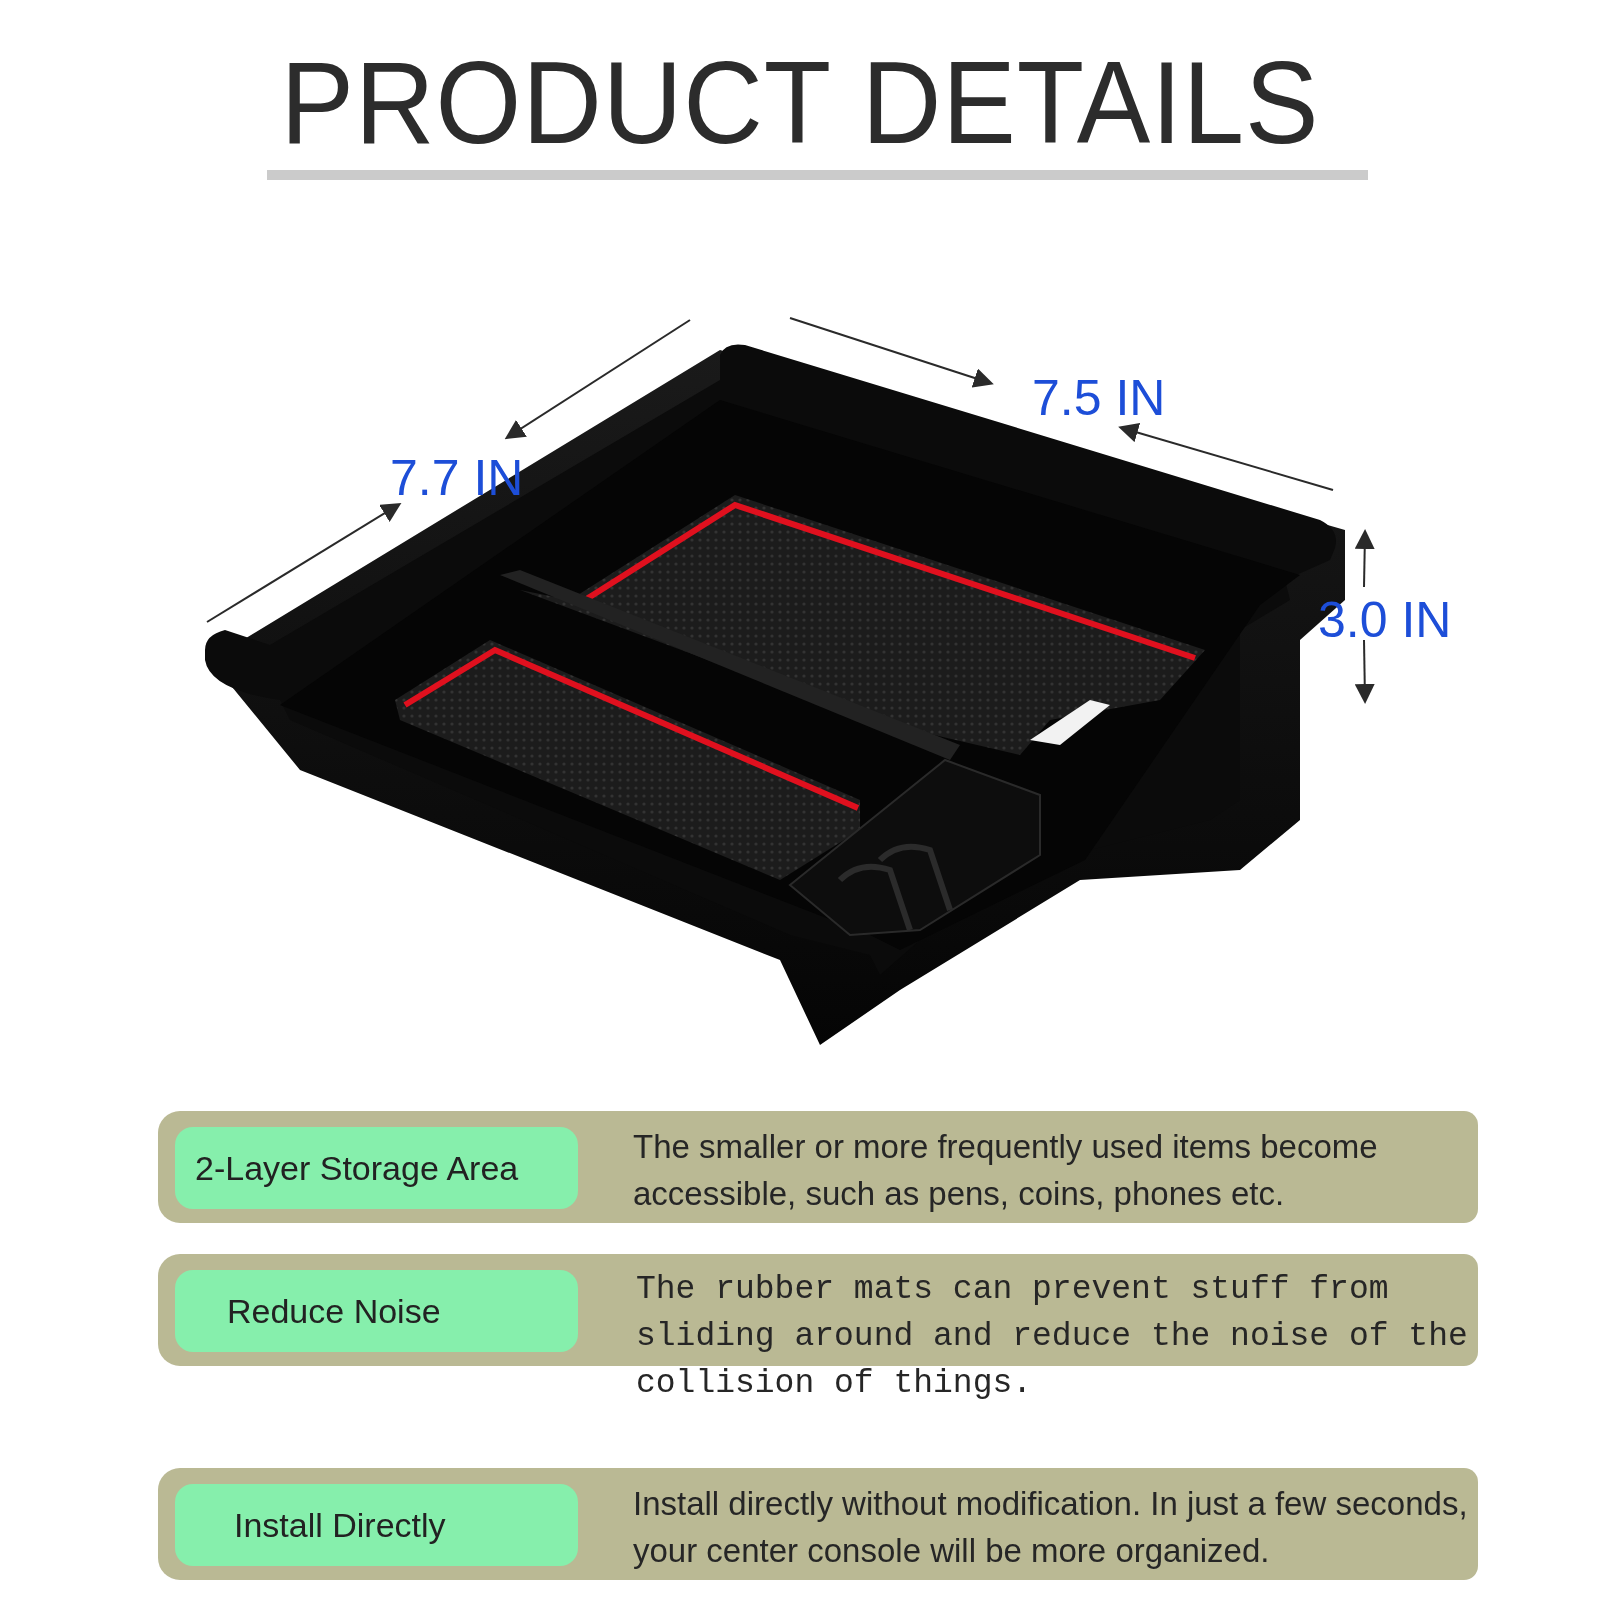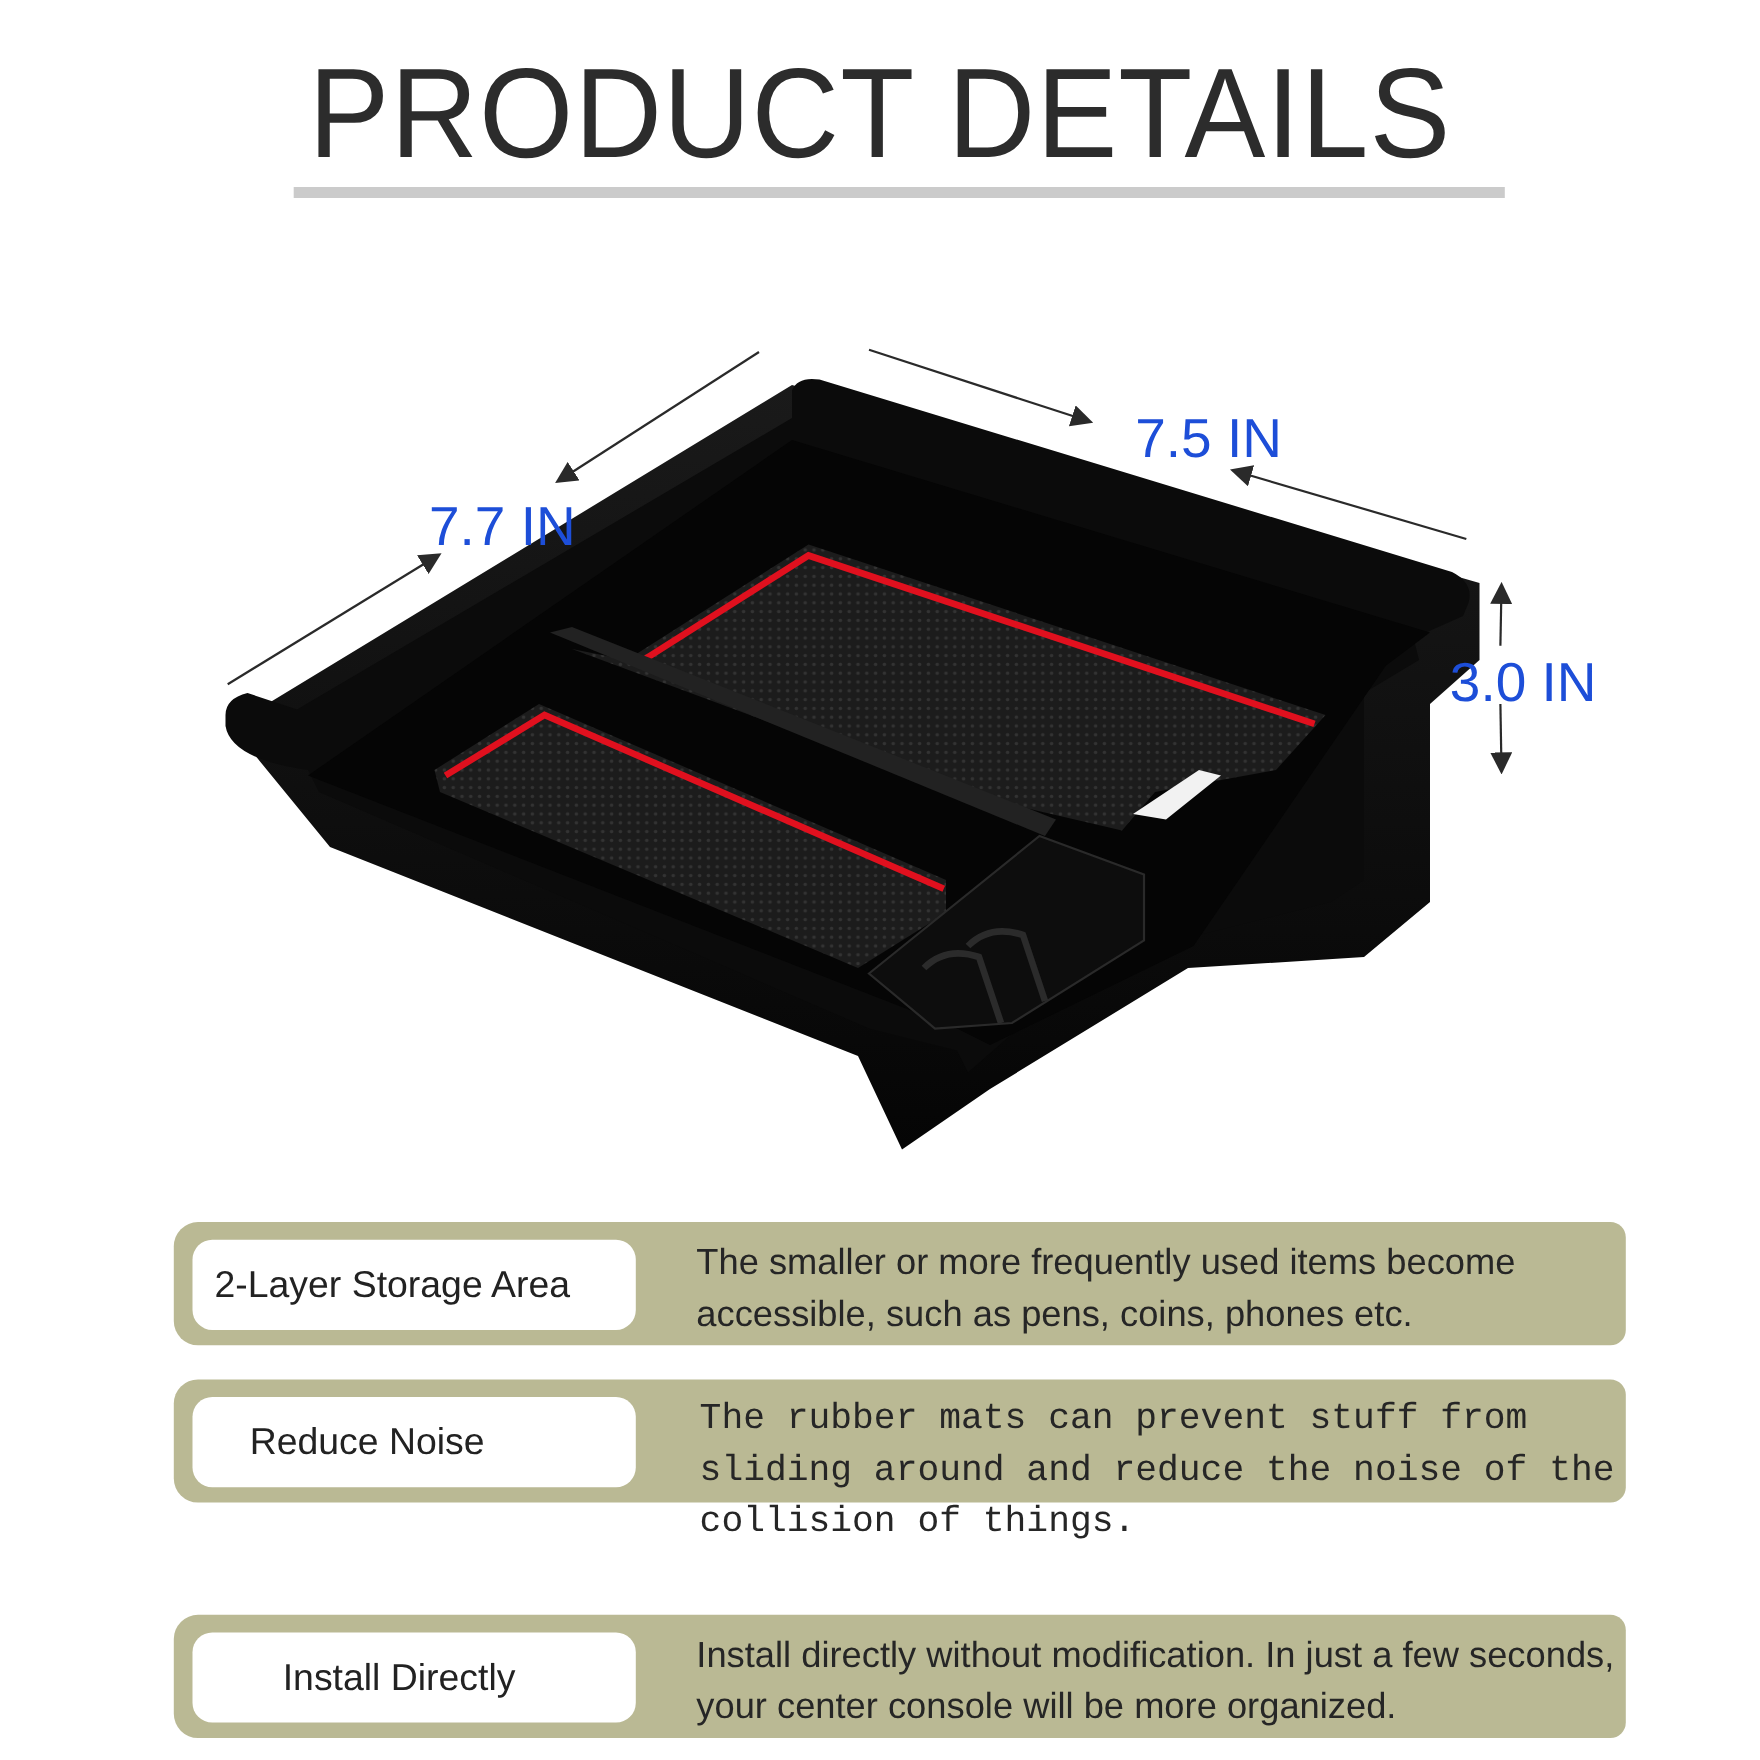--- a/index.html
+++ b/index.html
@@ -21,21 +21,21 @@
   .dim-label {
     position: absolute; color: #1d4ed8; font-size: 50px; line-height: 50px; white-space: nowrap;
   }
 
   .feature-bar {
     position: absolute; left: 158px; width: 1320px; height: 112px;
     background: #bab994; border-radius: 22px 14px 14px 22px;
   }
   .feature-label {
     position: absolute; left: 17px; top: 16px; width: 403px; height: 82px;
-    background: #ffffff; border-radius: 18px;
+    background: #86efac; border-radius: 18px;
     color: #222222; font-size: 34px; line-height: 82px; white-space: nowrap;
   }
   .feature-desc {
     position: absolute; left: 475px; top: 12px; width: 840px;
     color: #262626; font-size: 33px; line-height: 47px;
   }
 </style>
 </head>
 <body>
 
@@ -95,15 +95,15 @@
   <div class="feature-label" style="padding-left:20px; box-sizing:border-box;">2-Layer Storage Area</div>
   <div class="feature-desc">The smaller or more frequently used items become accessible, such as pens, coins, phones etc.</div>
 </div>
 
 <div class="feature-bar" style="top:1254px;">
   <div class="feature-label" style="padding-left:52px; box-sizing:border-box;">Reduce Noise</div>
   <div class="feature-desc" style="left:478px;font-family:Liberation Mono, monospace;">The rubber mats can prevent stuff from sliding around and reduce the noise of the collision of things.</div>
 </div>
 
 <div class="feature-bar" style="top:1468px;">
-  <div class="feature-label" style="padding-left:82px; box-sizing:border-box;">Install Directly</div>
+  <div class="feature-label" style="padding-left:59px; box-sizing:border-box;">Install Directly</div>
   <div class="feature-desc">Install directly without modification. In just a few seconds, your center console will be more organized.</div>
 </div>
 
 </body></html>

